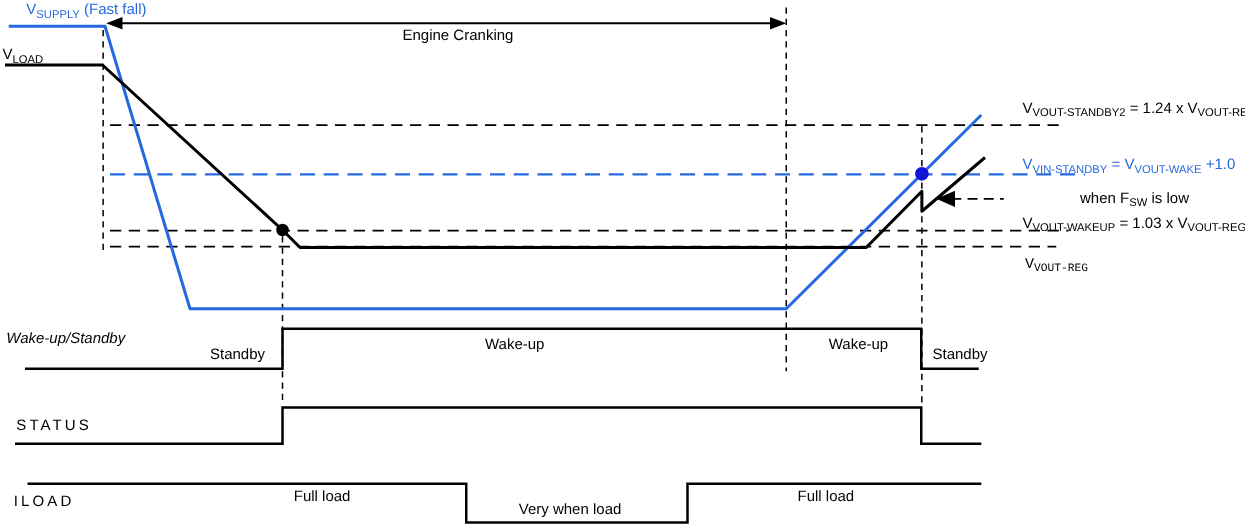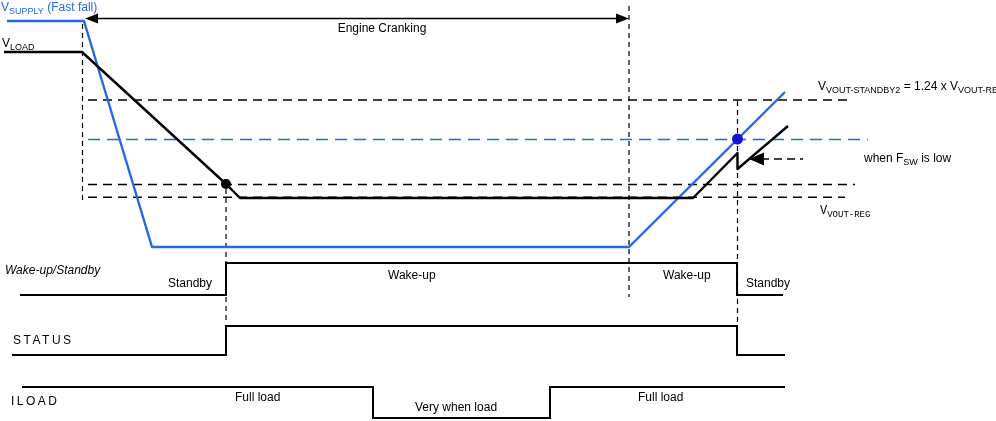--- a/index.html
+++ b/index.html
@@ -5,21 +5,21 @@
   html,body{margin:0;padding:0;background:#fff;}
   .stage{
     position:relative;width:996px;height:421px;background:#fff;overflow:hidden;
     font-family:"Liberation Sans",sans-serif;color:#000;
   }
   .stage svg{position:absolute;left:0;top:0;}
   .lbl{position:absolute;font-size:12px;line-height:13px;white-space:nowrap;}
   .lbl .sub{font-size:9px;position:relative;top:2.5px;letter-spacing:0;}
   .blue-text{color:var(--blue);}
   .spaced{letter-spacing:2.5px;}
-  .center{text-align:center;}
+  .center{text-align:left;}
   
   .s-black{stroke:var(--line);}
   .s-blue{stroke:var(--blue);}
   .wave{fill:none;stroke-width:2.4;stroke-linejoin:round;stroke-linecap:butt;}
   .wave2{fill:none;stroke-width:2;stroke-linejoin:miter;}
   .hdash{stroke-width:1.4;stroke-dasharray:9 6;fill:none;}
   .hdash-blue{stroke-width:1.7;stroke-dasharray:12 7;fill:none;}
   .vdash{stroke-width:1.2;stroke-dasharray:5 4;fill:none;}
   .adash{stroke-width:1.4;stroke-dasharray:8 5;fill:none;}
   .thin{stroke-width:1.6;fill:none;}
@@ -65,27 +65,29 @@
     <circle class="f-black" cx="226" cy="184" r="5"></circle>
     <circle class="f-bluedot" cx="737.5" cy="139" r="5.5"></circle>
 
     <polyline class="wave2 s-black" points="20,295 226,295 226,263 737,263 737,295 783,295"></polyline>
 
     <polyline class="wave2 s-black" points="12,355 226,355 226,326 737,326 737,355 785,355"></polyline>
 
     <polyline class="wave2 s-black" points="22,387 373,387 373,418 550,418 550,387 785,387"></polyline>
   </svg>
 
-  <div class="lbl blue-text" style="left:1px;top:1px;"><span>V</span><span class="sub">SUPPLY</span><span> (Fast fall)</span></div>
+  <div class="lbl blue-text" style="left:1px;top:1px;padding-left:20px;"><span>V</span><span class="sub">SUPPLY</span><span> (Fast fall)</span></div>
   <div class="lbl" style="left:2px;top:37px;"><span>V</span><span class="sub">LOAD</span></div>
 
   <div class="lbl center" style="left:322px;top:22px;width:120px;">Engine Cranking</div>
 
   <div class="lbl" style="left:818px;top:80px;"><span>V</span><span class="sub">VOUT-STANDBY2</span><span> = 1.24 x V</span><span class="sub">VOUT-REG</span></div>
+  <div class="lbl blue-text" style="left:818px;top:125px;"><span>V</span><span class="sub">VIN-STANDBY</span><span> = V</span><span class="sub">VOUT-WAKE</span><span> +1.0</span></div>
   <div class="lbl" style="left:864px;top:152px;"><span>when F</span><span class="sub">SW</span><span> is low</span></div>
+  <div class="lbl" style="left:818px;top:172px;"><span>V</span><span class="sub">VOUT-WAKEUP</span><span> = 1.03 x V</span><span class="sub">VOUT-REG</span></div>
   <div class="lbl" style="left:820px;top:205px;font-family:Liberation Mono, monospace;"><span>V</span><span class="sub">VOUT-REG</span></div>
 
   <div class="lbl" style="left:5px;top:264px;font-style:italic;">Wake-up/Standby</div>
   <div class="lbl" style="left:168px;top:277px;">Standby</div>
   <div class="lbl" style="left:388px;top:269px;">Wake-up</div>
   <div class="lbl" style="left:663px;top:269px;">Wake-up</div>
   <div class="lbl" style="left:746px;top:277px;">Standby</div>
 
   <div class="lbl spaced" style="left:13px;top:334px;text-align:right;">STATUS</div>
 

